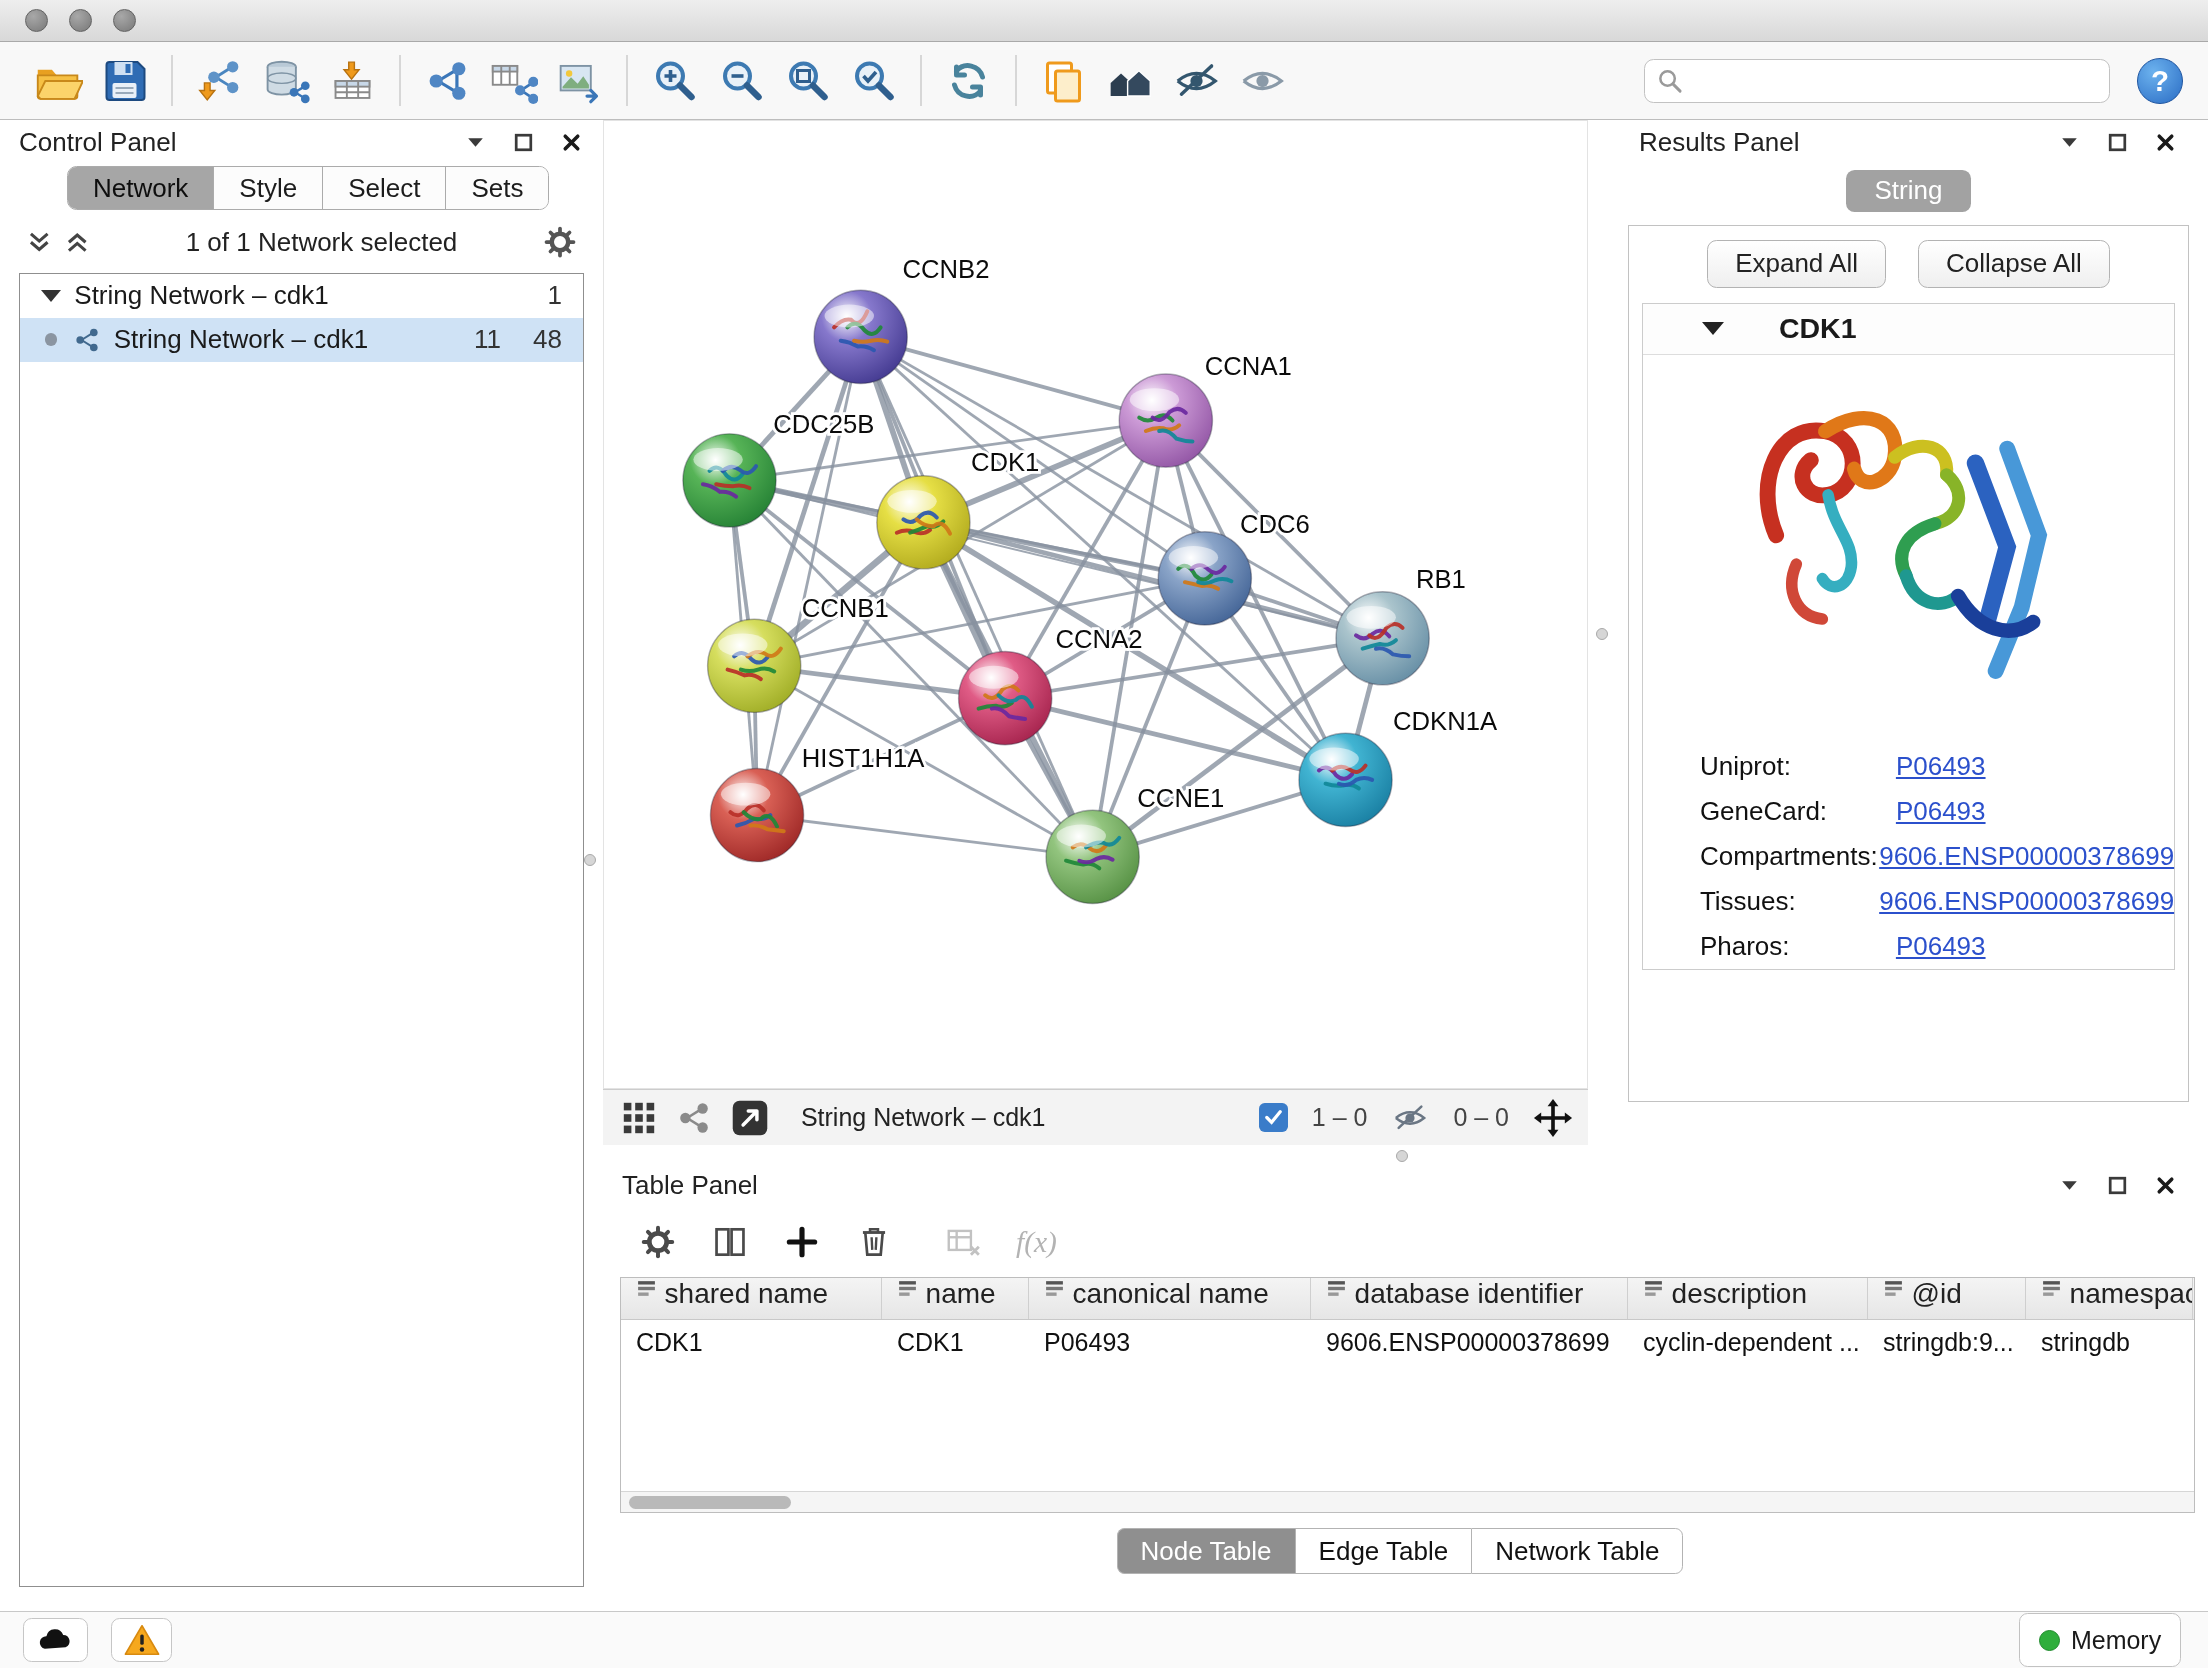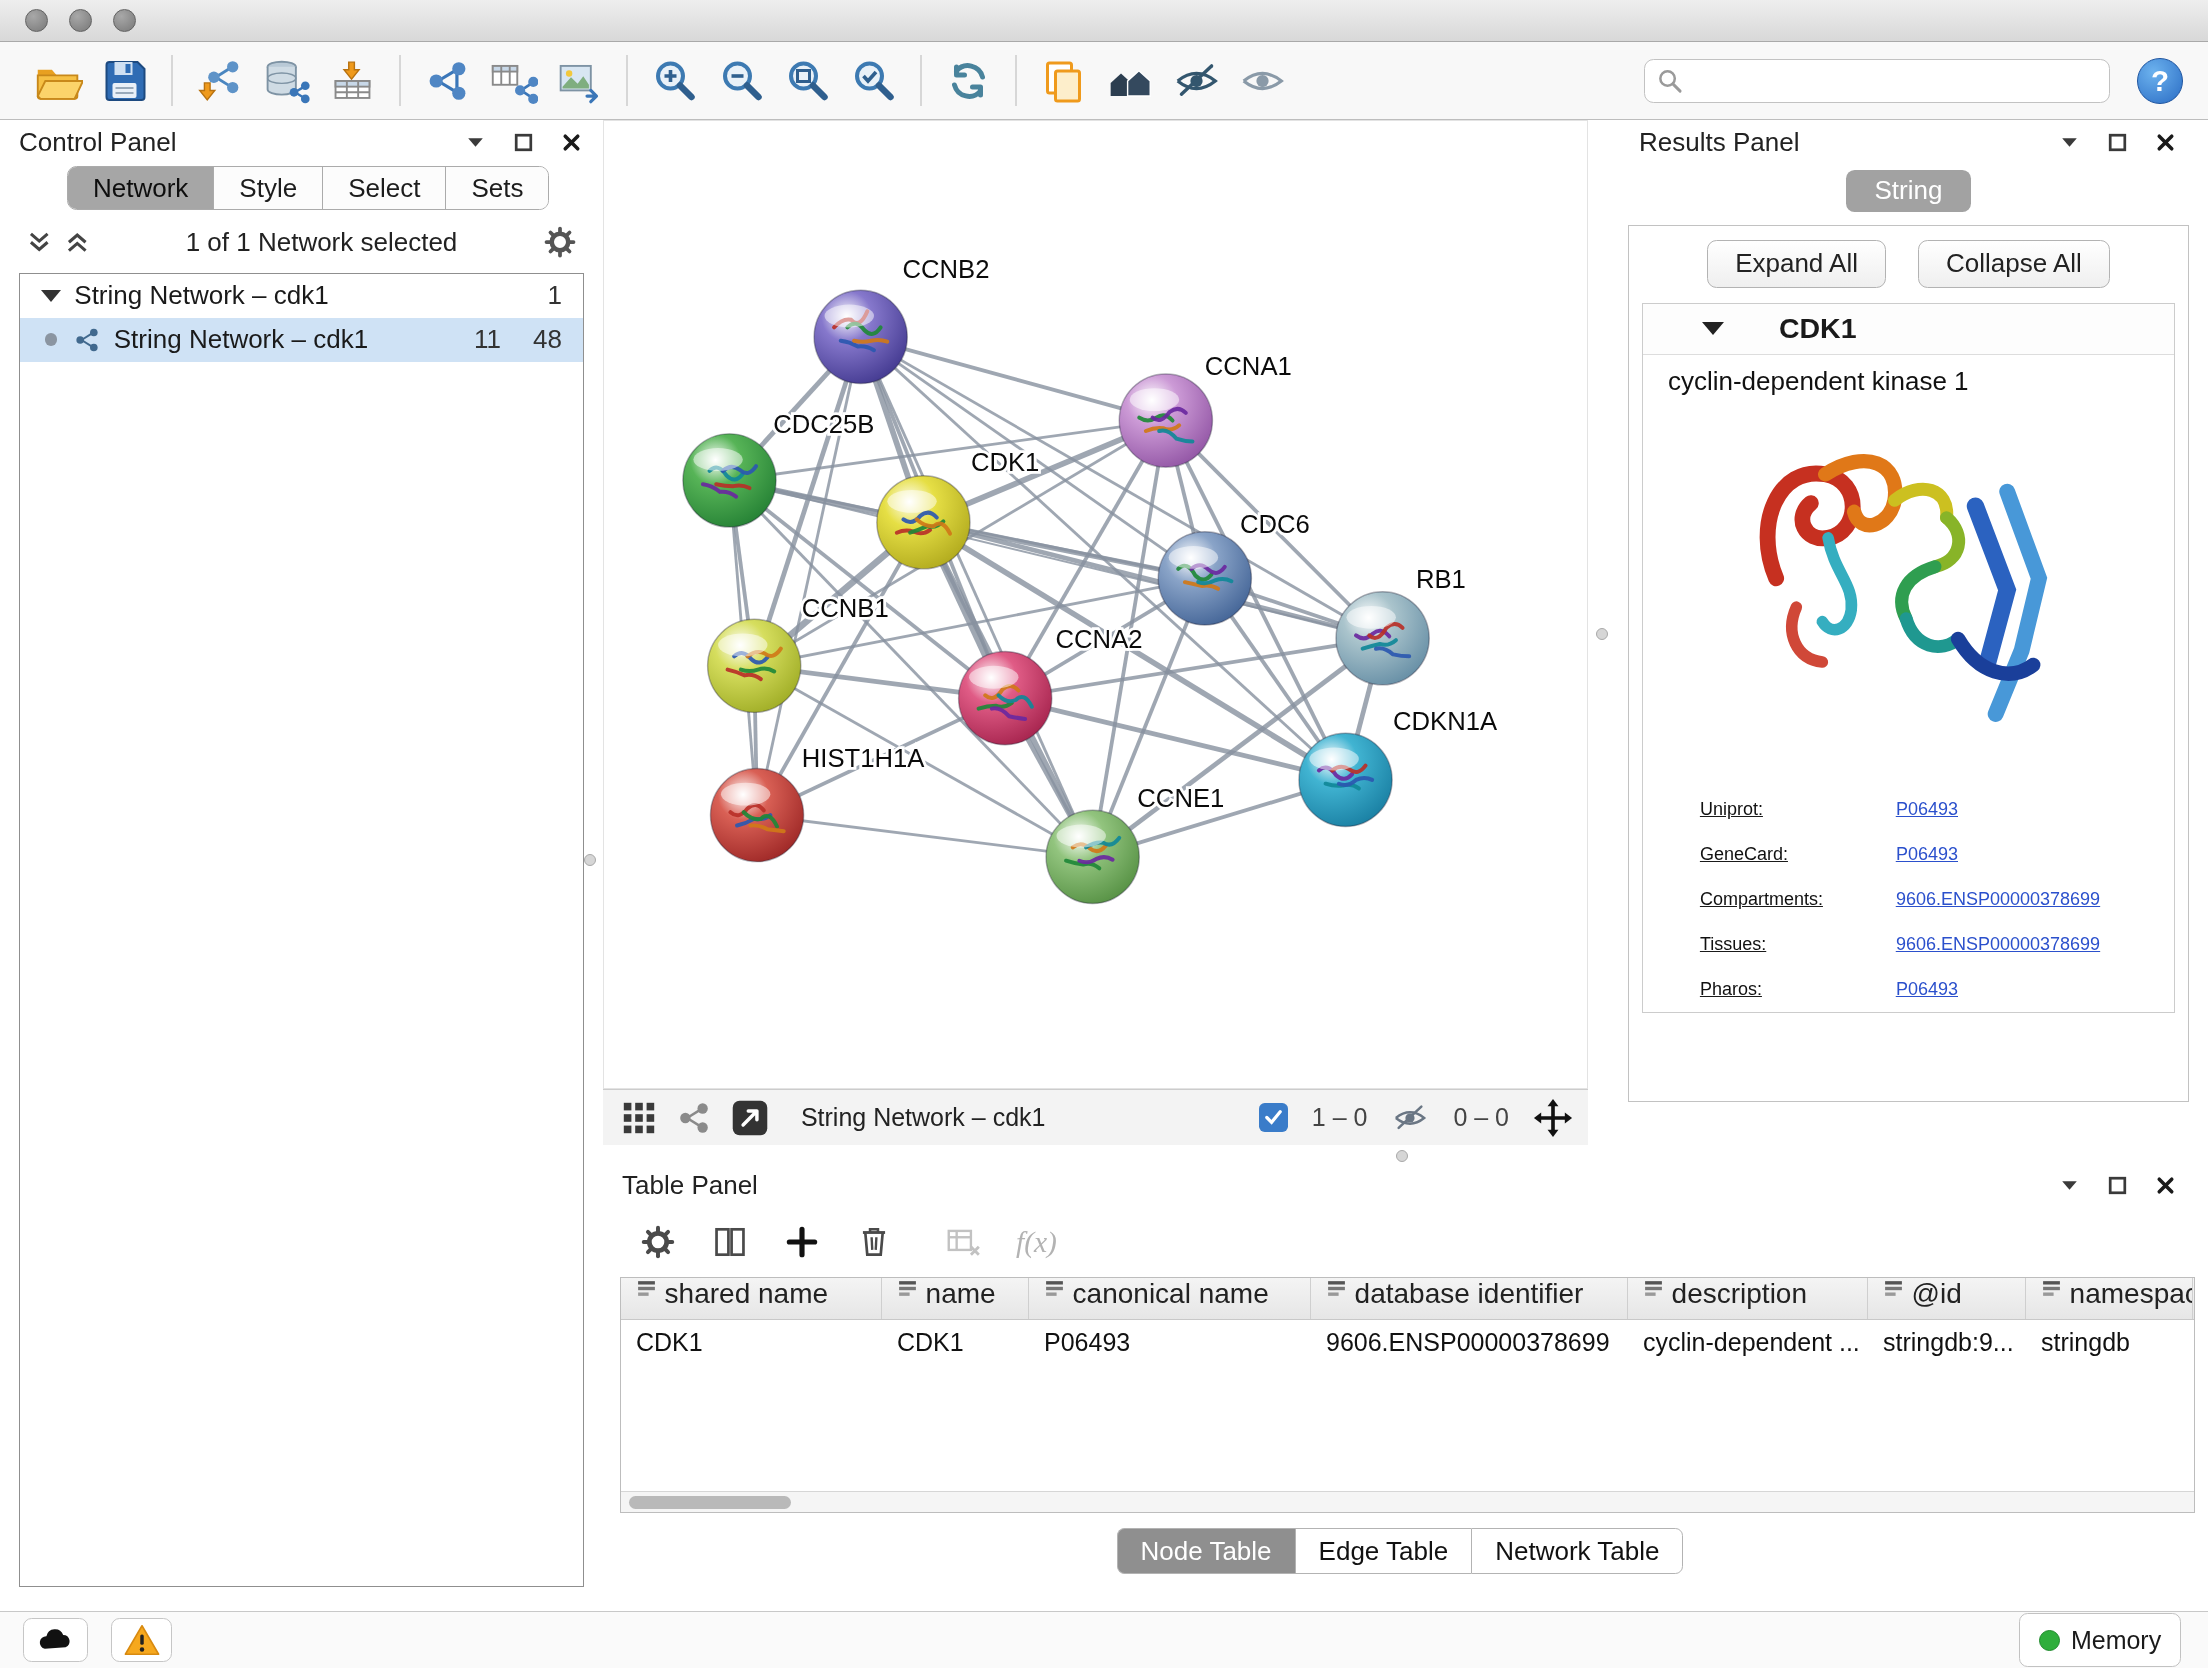--- a/index.html
+++ b/index.html
@@ -90,21 +90,21 @@
     font-size:26px; color:#222; padding:7.6px 27px; cursor:pointer;text-align:center; }
   .rp-section { margin:15px 3.8px 0 3.8px; border:1.9px solid #cccccc; }
   .rp-sec-header { height:51px; display:flex; align-items:center; border-bottom:1.9px solid #dddddd; background:#fdfdfd; }
   .rp-sec-header .tri { width:0; height:0; border-left:11.4px solid transparent; border-right:11.4px solid transparent;
     border-top:13.3px solid #222; margin-left:59px; cursor:pointer; }
   .rp-gene { font-size:28.5px; font-weight:bold; margin-left:55px; }
   .rp-desc { font-size:26px; color:#111; padding:11.4px 0 0 25px; }
   .protein-wrap { text-align:center; padding:7.6px 0 0 0; }
   .crosslinks { padding:15px 0 0 32px; }
   .cl-title { font-size:27px; font-weight:bold; margin-bottom:11.4px; }
-  .cl-row { display:flex; height:45px; align-items:center; font-size:18px;text-decoration:underline; }
+  .cl-row { display:flex; height:45px; align-items:center; font-size:26px; }
   .cl-label { width:221px; padding-left:25px; color:#111; }
   .cl-link { color:#2b50cc; text-decoration:underline; cursor:pointer; }
   
   .table-panel { position:absolute; left:603px; top:1163px; width:1594px; height:436px; background:#ffffff; }
   .tp-toolbar { height:70px; display:flex; align-items:center; padding-left:36px; gap:34px; }
   .tp-toolbar svg { width:38px; height:38px; cursor:pointer; }
   .fx { font-size:29.5px; font-style:italic; color:#b3b3b3; font-family:"Liberation Serif",serif; }
   .tp-table { margin-left:17px; width:1575px; border:1.9px solid #bdbdbd; height:236px; position:relative; background:#ffffff; overflow:hidden; }
   .tp-head { display:flex; height:42px; background:linear-gradient(#f4f4f4,#e6e6e6); border-bottom:1.9px solid #c8c8c8; }
   .th { display:flex; gap:7.6px; padding-left:15px; font-size:28px; color:#222;
@@ -673,21 +673,20 @@
   <div class="rp-box">
     <div class="rp-buttons">
       <button class="rp-btn">Expand All</button>
       <button class="rp-btn">Collapse All</button>
     </div>
     <div class="rp-section">
       <div class="rp-sec-header">
         <div class="tri"></div>
         <span class="rp-gene">CDK1</span>
       </div>
-      <div class="rp-desc">cyclin-dependent kinase 1</div>
       <div class="protein-wrap">
         <svg width="380" height="361" viewBox="0 0 260 250">
           <g fill="none" stroke-linecap="round">
             <path d="M38 120 C 22 82 40 42 72 48 C 98 53 96 88 74 92 C 58 95 50 78 62 68" stroke="#c63020" stroke-width="11"></path>
             <path d="M72 48 C 100 30 124 40 120 66 C 117 84 96 90 92 74" stroke="#e07818" stroke-width="10"></path>
             <path d="M120 66 C 138 52 158 58 156 78" stroke="#ccc020" stroke-width="9"></path>
             <path d="M156 78 C 170 90 166 108 148 112" stroke="#88b428" stroke-width="9"></path>
             <path d="M148 112 C 128 118 120 132 128 148" stroke="#2f9e50" stroke-width="9"></path>
             <path d="M128 148 C 134 168 152 172 164 162" stroke="#1f9890" stroke-width="9"></path>
             <path d="M74 92 C 78 116 92 124 90 142 C 88 156 76 160 70 150" stroke="#35aec0" stroke-width="8"></path>

